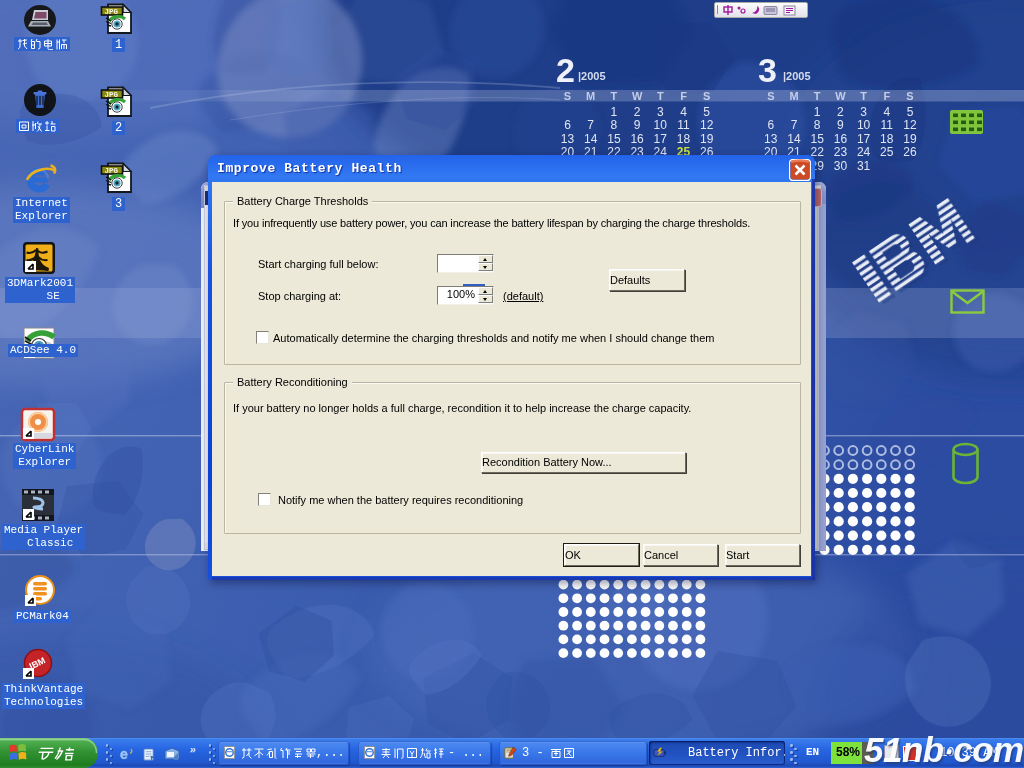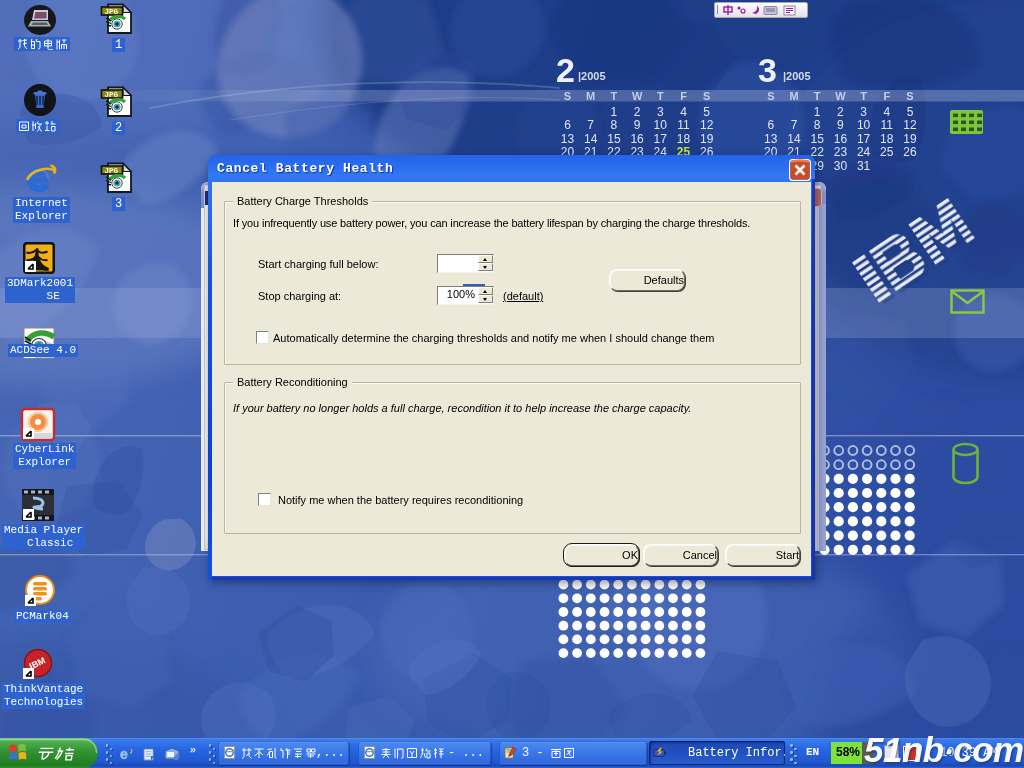--- a/index.html
+++ b/index.html
@@ -12,21 +12,21 @@
 
 #dlg{position:absolute;left:208px;top:155px;width:607px;height:425px;border-radius:7px 7px 2px 2px;
  background:linear-gradient(180deg,#2363ea 0%,#3178f2 5%,#1751e0 28%,#0a41d6 75%,#1550de 100%);
  box-shadow:2px 3px 8px rgba(10,20,60,.45);}
 #dlgclient{position:absolute;left:4px;top:27px;width:599px;height:394px;background:#ece9d8;}
 .grp{position:absolute;border:1px solid #b9b5a0;border-radius:1px;box-shadow:inset 1px 1px 0 rgba(255,255,255,.7);}
 .grplbl{position:absolute;top:-7px;left:8px;background:#ece9d8;padding:0 4px;font:11px "Liberation Sans",sans-serif;color:#000;}
 .t11{font:11px "Liberation Sans",sans-serif;color:#000;}
 .btn{position:absolute;background:#ece9d8;border-top:1px solid #fff;border-left:1px solid #fff;
  border-right:1px solid #6e6a5e;border-bottom:1px solid #6e6a5e;box-shadow:1px 1px 0 #403f38, inset 1px 1px 0 #f8f7f1;
- font:11px "Liberation Sans",sans-serif;color:#000;text-align:right;border-radius:8px;}
+ font:11px "Liberation Sans",sans-serif;color:#000;text-align:left;}
 .cb{position:absolute;width:11px;height:11px;background:#fff;border-top:1.5px solid #838177;border-left:1.5px solid #838177;border-right:1.5px solid #e8e6da;border-bottom:1.5px solid #e8e6da;}
 .spin{position:absolute;width:57px;height:19px;background:#fff;border-top:1.5px solid #7f7d73;border-left:1.5px solid #7f7d73;border-right:1.5px solid #f2f0e6;border-bottom:1.5px solid #f2f0e6;box-sizing:border-box;}
 
 #taskbar{position:absolute;left:0;top:738px;width:1024px;height:30px;
  background:linear-gradient(180deg,#5093f2 0%,#3a7cec 5%,#2765e2 38%,#2057cd 82%,#1c48b4 93%,#2e66d8 100%);}
 .taskbtn{position:absolute;top:3px;height:24px;border-radius:3px;white-space:nowrap;overflow:hidden;
  background:linear-gradient(180deg,#71a5f5 0%,#4a87f0 10%,#3a78ea 50%,#3168dd 88%,#447ce8 100%);
  box-shadow:inset 0 0 0 1px rgba(25,70,180,.6), 1px 1px 1px rgba(10,30,90,.4);color:#fff;font:12px "Liberation Mono",monospace;}
 </style></head>
 <body>
@@ -633,21 +633,21 @@
  <div class="abs" style="left:0;top:0;width:100%;height:100%;border-radius:7px 7px 0 0;background:#eef0f8;"></div>
  <div class="abs" style="left:0;top:0;width:100%;height:26px;border-radius:7px 7px 0 0;background:linear-gradient(180deg,#aab3dd,#8a95cc 40%,#7e8ac4);"></div>
  <div class="abs" style="left:3px;top:3px;width:615px;height:363px;background:#ece9d8;border:1px solid #c9cbe2;"></div>
  <div class="abs" style="left:4px;top:21px;width:9px;height:340px;background:#f4f2ea;"></div>
  <div class="abs" style="right:0px;top:22px;width:6.5px;height:347px;background:#98a3d2;"></div>
  <div class="abs" style="right:6.5px;top:22px;width:2px;height:347px;background:#c9cfe8;"></div>
  <div class="abs" style="left:608px;top:6px;width:11px;height:17px;border-radius:3px;background:#bc6666;border:1px solid #d9b8c0;"></div>
  <div class="abs" style="left:3.5px;top:9px;width:6px;height:14px;background:#1c2f6e;"></div>
 </div>
 <div id="dlg">
-    <div class="abs" style="left:9px;top:6px;color:#fff;font:bold 13px 'Liberation Mono',monospace;letter-spacing:0.6px;text-shadow:1px 1px 1px #1030a0;">Cancel Battery Health</div>
+    <div class="abs" style="left:9px;top:6px;color:#fff;font:bold 13px 'Liberation Mono',monospace;letter-spacing:0.6px;text-shadow:1px 1px 1px #1030a0;">Improve Battery Health</div>
     <svg class="abs" style="left:581px;top:3.5px" width="22" height="22" viewBox="0 0 22 22">
 <rect x="0.5" y="0.5" width="21" height="21" rx="3.5" fill="none" stroke="#fff" stroke-width="1.4"></rect>
 <rect x="1.5" y="1.5" width="19" height="19" rx="3" fill="#d8servlet" opacity="0"></rect>
 <rect x="1.5" y="1.5" width="19" height="19" rx="3" fill="#cc4a24"></rect>
 <path d="M2 3c4-2 14-2 18 0" stroke="#eb7c58" stroke-width="2.4" fill="none"></path>
 <path d="M6.5 6.5l9 9M15.5 6.5l-9 9" stroke="#fff" stroke-width="2.6"></path>
     </svg>
     <div class="abs" style="right:0;top:24px;width:3.5px;height:401px;background:#1c2f9c;opacity:.85;"></div>
     <div class="abs" style="left:4px;bottom:0;width:603px;height:3.5px;background:#1c2f9c;opacity:.7;"></div>
     <div id="dlgclient">
@@ -675,21 +675,22 @@
  <div class="abs" style="left:5px;top:3px;width:0;height:0;border-left:2.5px solid transparent;border-right:2.5px solid transparent;border-bottom:3px solid #000;"></div>
  <div class="abs" style="left:5px;top:11px;width:0;height:0;border-left:2.5px solid transparent;border-right:2.5px solid transparent;border-top:3px solid #000;"></div>
 </div>
       </div>
       <div class="btn" style="left:397px;top:87px;width:74px;height:20px;line-height:20px;">Defaults</div>
       <div class="cb" style="left:44px;top:149px;"></div>
       <div class="abs t11" style="left:61px;top:150px;">Automatically determine the charging thresholds and notify me when I should change them</div>
       <div class="grp" style="left:12px;top:200px;width:575px;height:150px;">
         <div class="grplbl">Battery Reconditioning</div>
       </div>
-      <div class="abs t11" style="left:21px;top:220px;font-style:italic;">If your battery no longer holds a full charge, recondition it to help increase the charge capacity.</div>
+      <div class="abs t11" style="left:21px;top:220px;">If your battery no longer holds a full charge, recondition it to help increase the charge capacity.</div>
+      <div class="btn" style="left:269px;top:270px;width:203px;height:19px;line-height:19px;">Recondition Battery Now...</div>
       <div class="cb" style="left:46px;top:311px;"></div>
       <div class="abs t11" style="left:66px;top:312px;">Notify me when the battery requires reconditioning</div>
       <div class="btn" style="left:352px;top:362px;width:73px;height:20px;line-height:20px;outline:1px solid #1c1c14;">OK</div>
       <div class="btn" style="left:431px;top:362px;width:73px;height:20px;line-height:20px;">Cancel</div>
       <div class="btn" style="left:513px;top:362px;width:73px;height:20px;line-height:20px;">Start</div>
     </div>
   </div>
 <div id="taskbar">
     <svg class="abs" style="left:0;top:0" width="102" height="30" viewBox="0 0 102 30">
 <defs>

